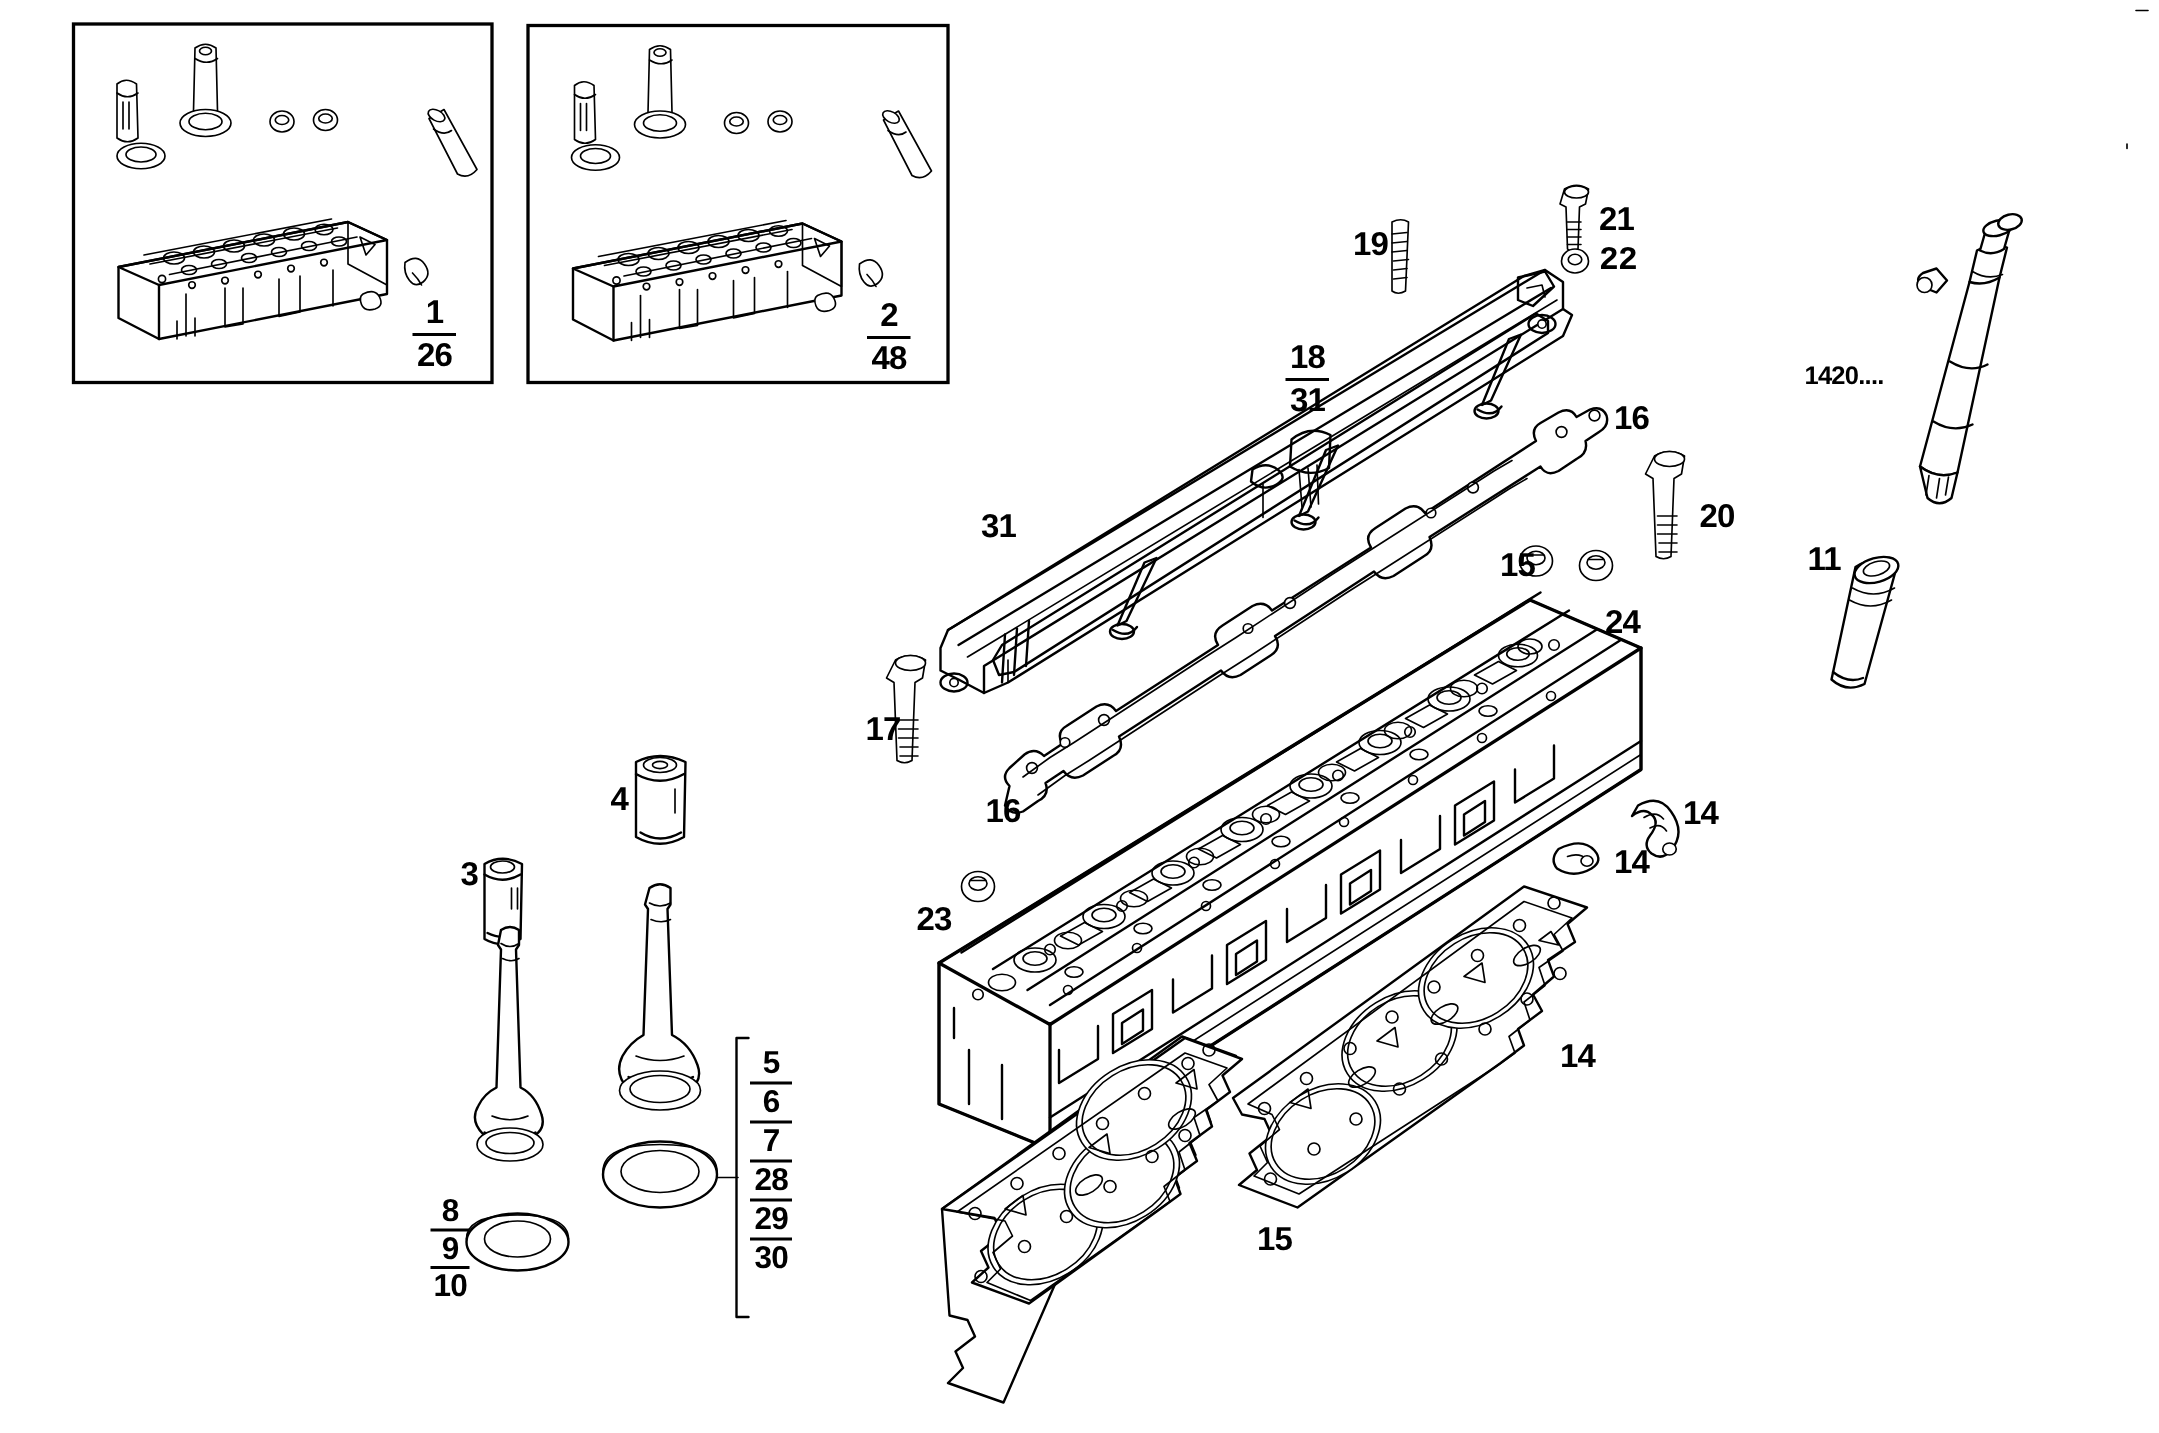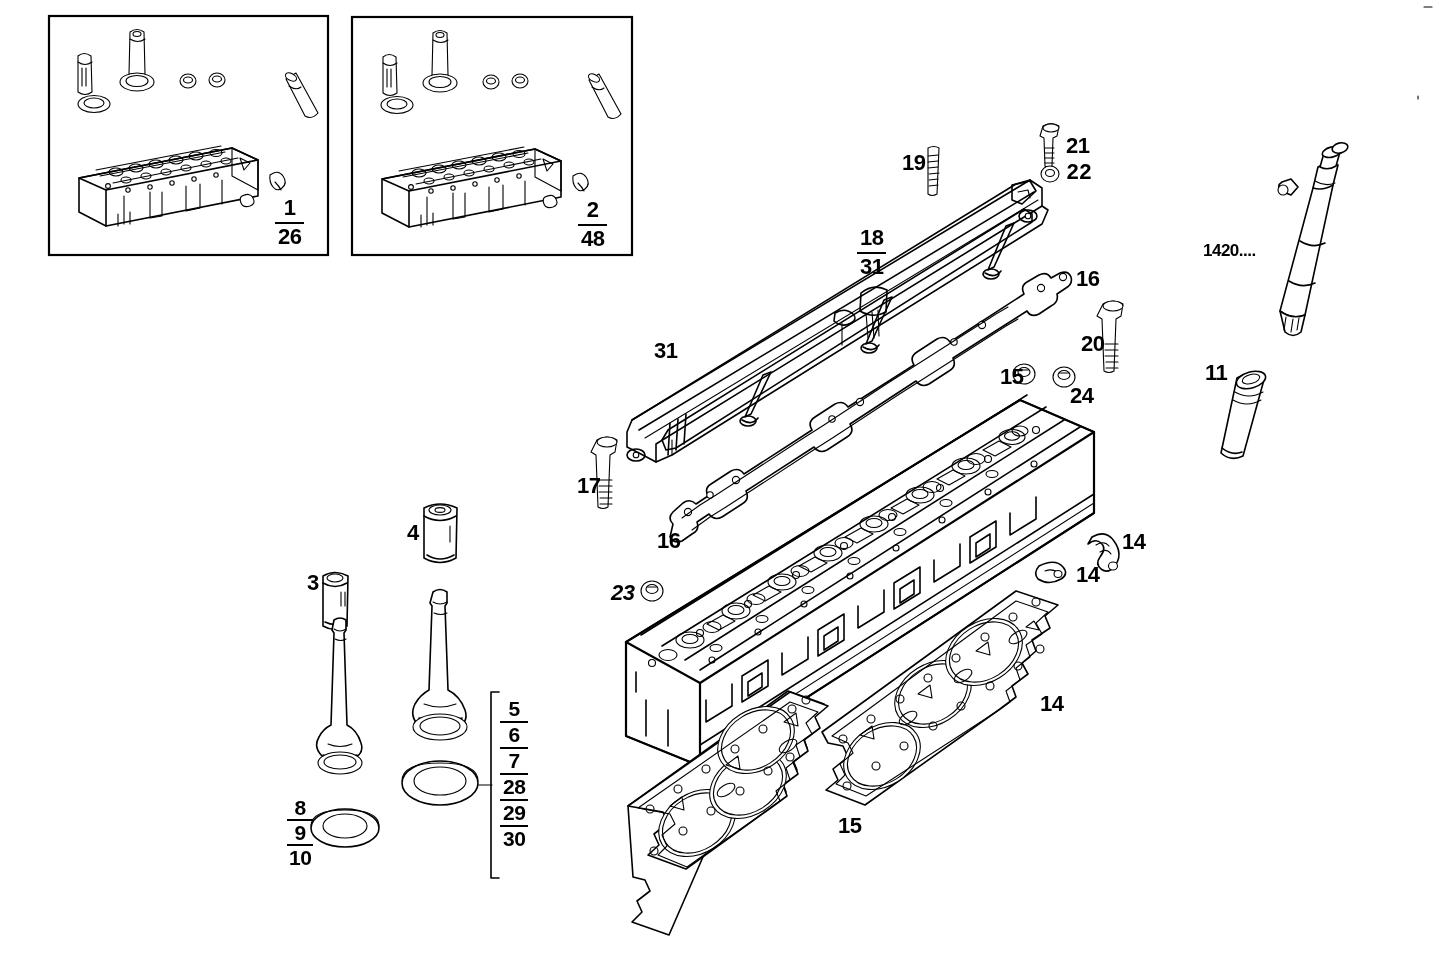--- a/index.html
+++ b/index.html
@@ -747,27 +747,27 @@
 
   <div class="frac" style="left:857px; top:194px;margin-top:32px;">
     <span class="top">18</span>
     <span class="bot">31</span>
   </div>
 
   <div class="lbl n" style="left:902px; top:152px;">19</div>
   <div class="lbl n" style="left:1066px; top:135px;">21</div>
   <div class="lbl n" style="left:1066px; top:163px;font-family:Liberation Mono, monospace;">22</div>
   <div class="lbl n" style="left:1076px; top:268px;">16</div>
-  <div class="lbl n" style="left:1081px; top:333px;text-align:center;">20</div>
+  <div class="lbl n" style="left:1133px; top:333px;text-align:center;">20</div>
   <div class="lbl n" style="left:1000px; top:366px;">15</div>
-  <div class="lbl n" style="left:1070px; top:385px;">24</div>
+  <div class="lbl n" style="left:1070px; top:404px;">24</div>
   <div class="lbl n" style="left:654px; top:340px;">31</div>
   <div class="lbl n" style="left:577px; top:475px;">17</div>
   <div class="lbl n" style="left:657px; top:530px;">16</div>
-  <div class="lbl n" style="left:611px; top:582px;font-style:italic;">23</div>
+  <div class="lbl n" style="left:611px; top:602px;">23</div>
   <div class="lbl n" style="left:1122px; top:531px;">14</div>
   <div class="lbl n" style="left:1076px; top:564px;">14</div>
   <div class="lbl n" style="left:1040px; top:693px;">14</div>
   <div class="lbl n" style="left:838px; top:815px;">15</div>
   <div class="lbl n" style="left:307px; top:572px;">3</div>
   <div class="lbl n" style="left:407px; top:522px;">4</div>
   <div class="lbl n" style="left:1205px; top:362px;">11</div>
   <div class="lbl big" style="left:1203px; top:242px;">1420....</div>
 
   <div class="stack" style="left:287px; top:796px;">

